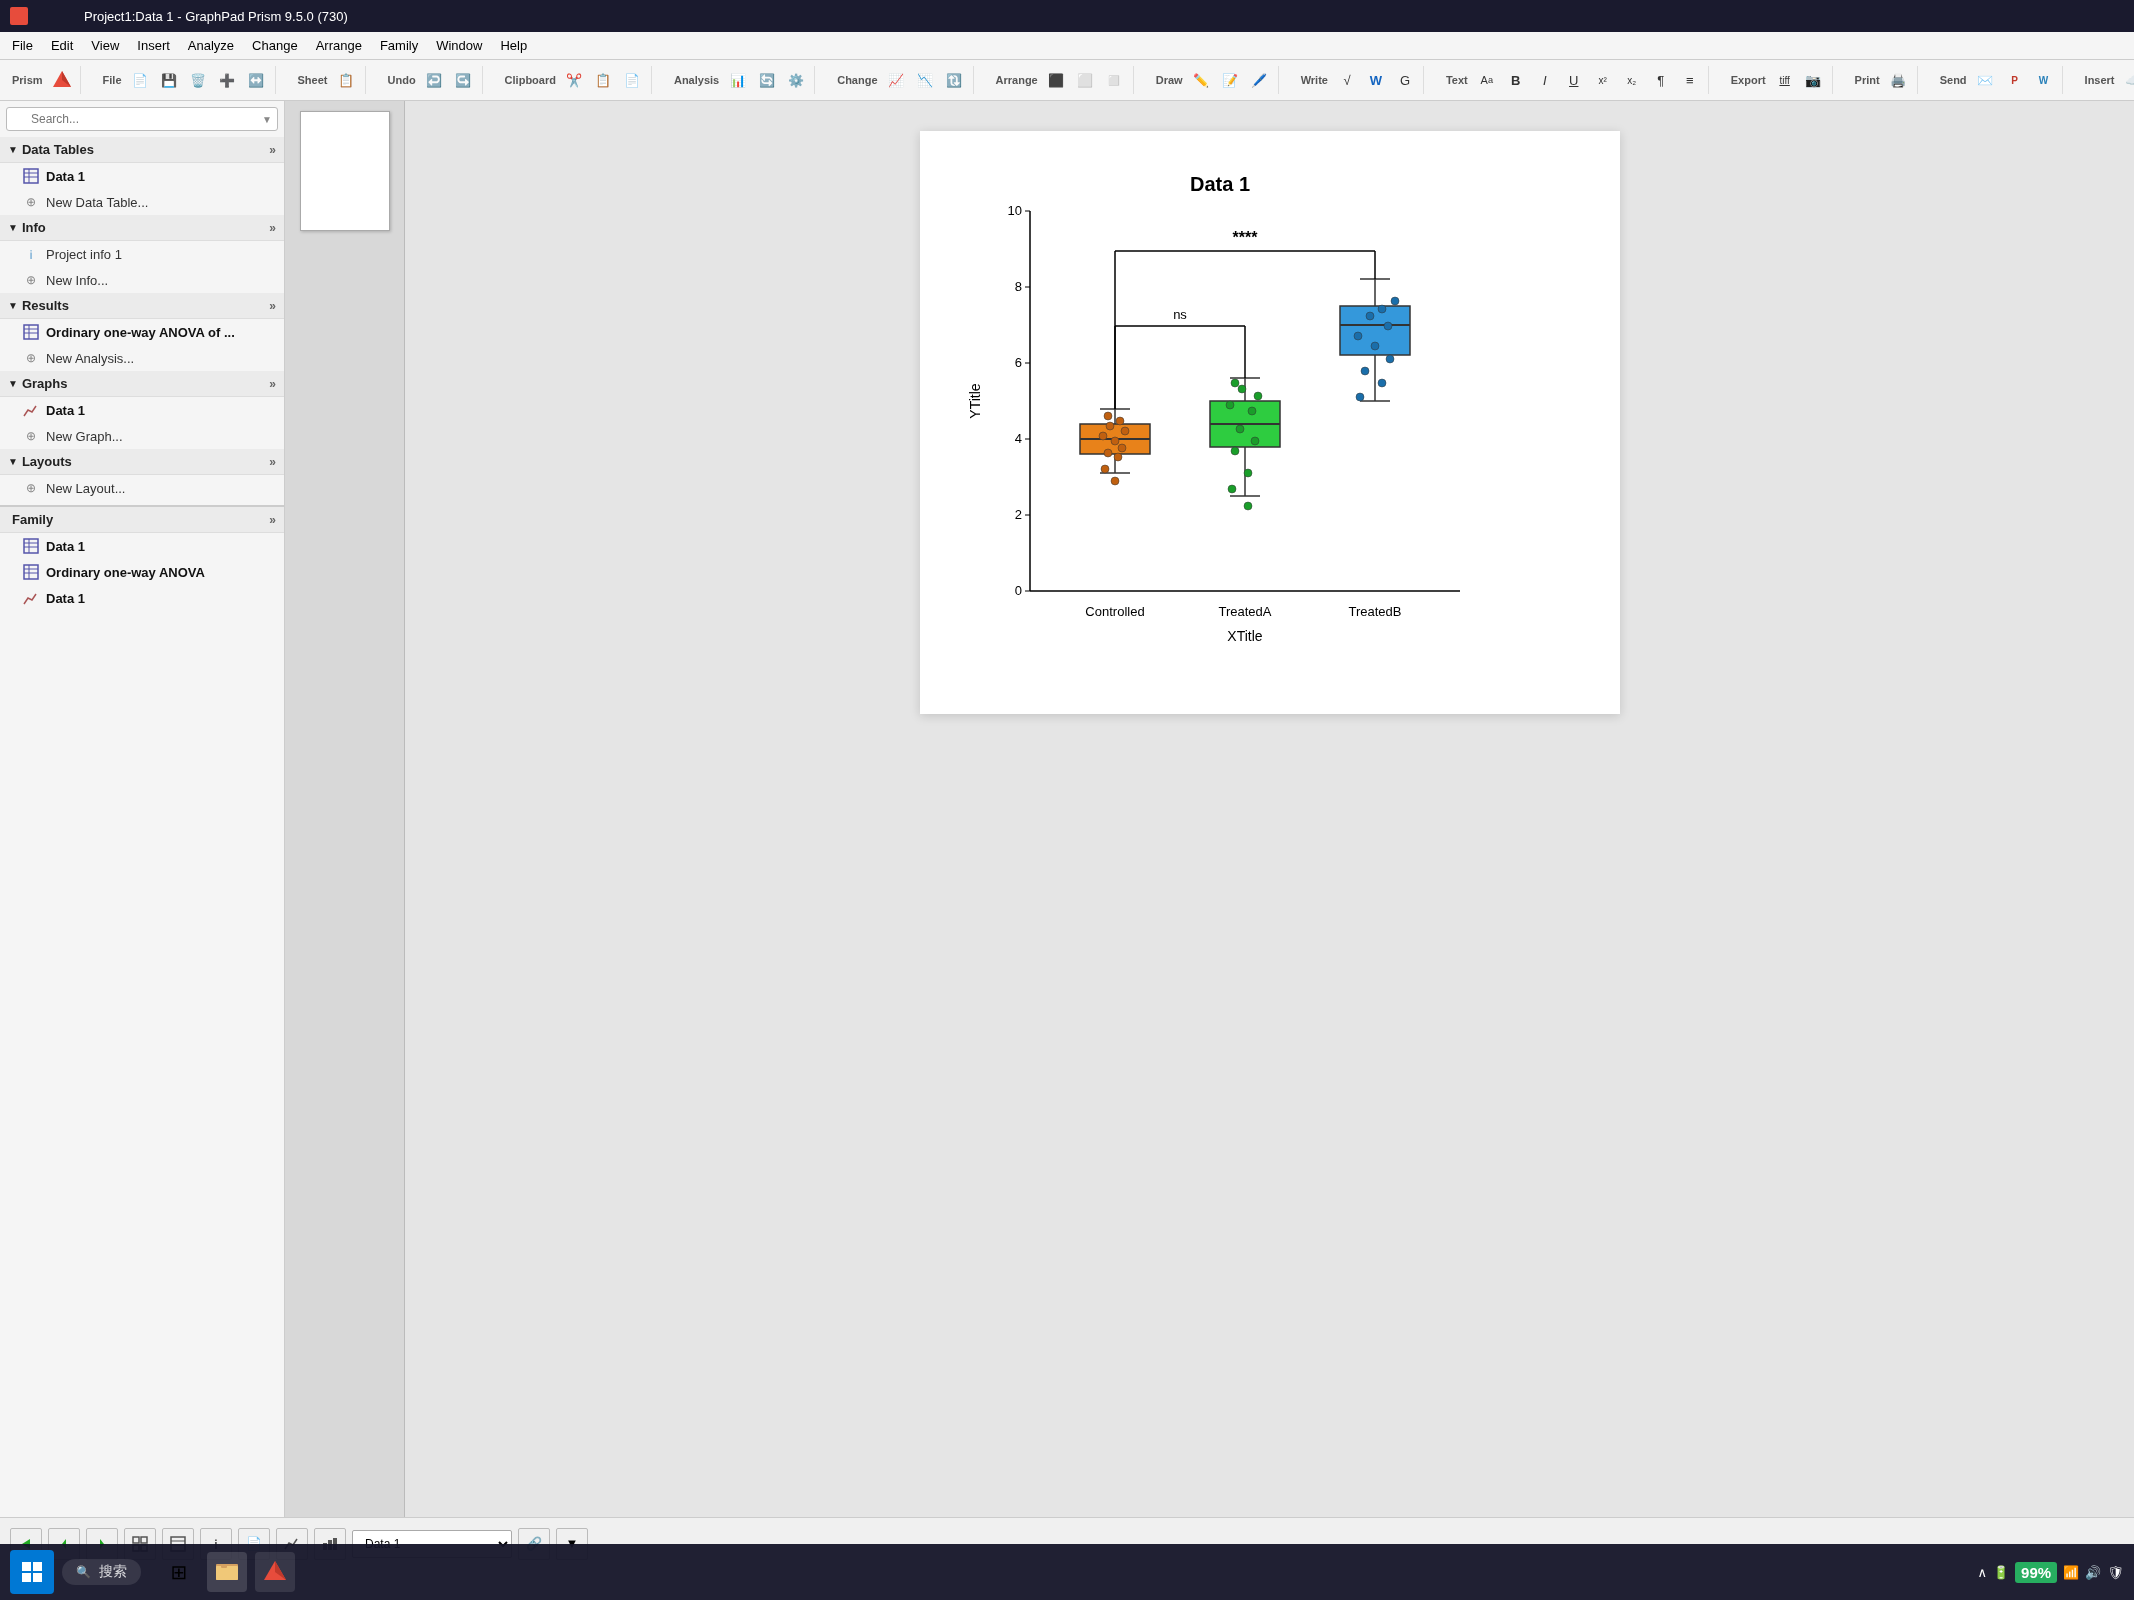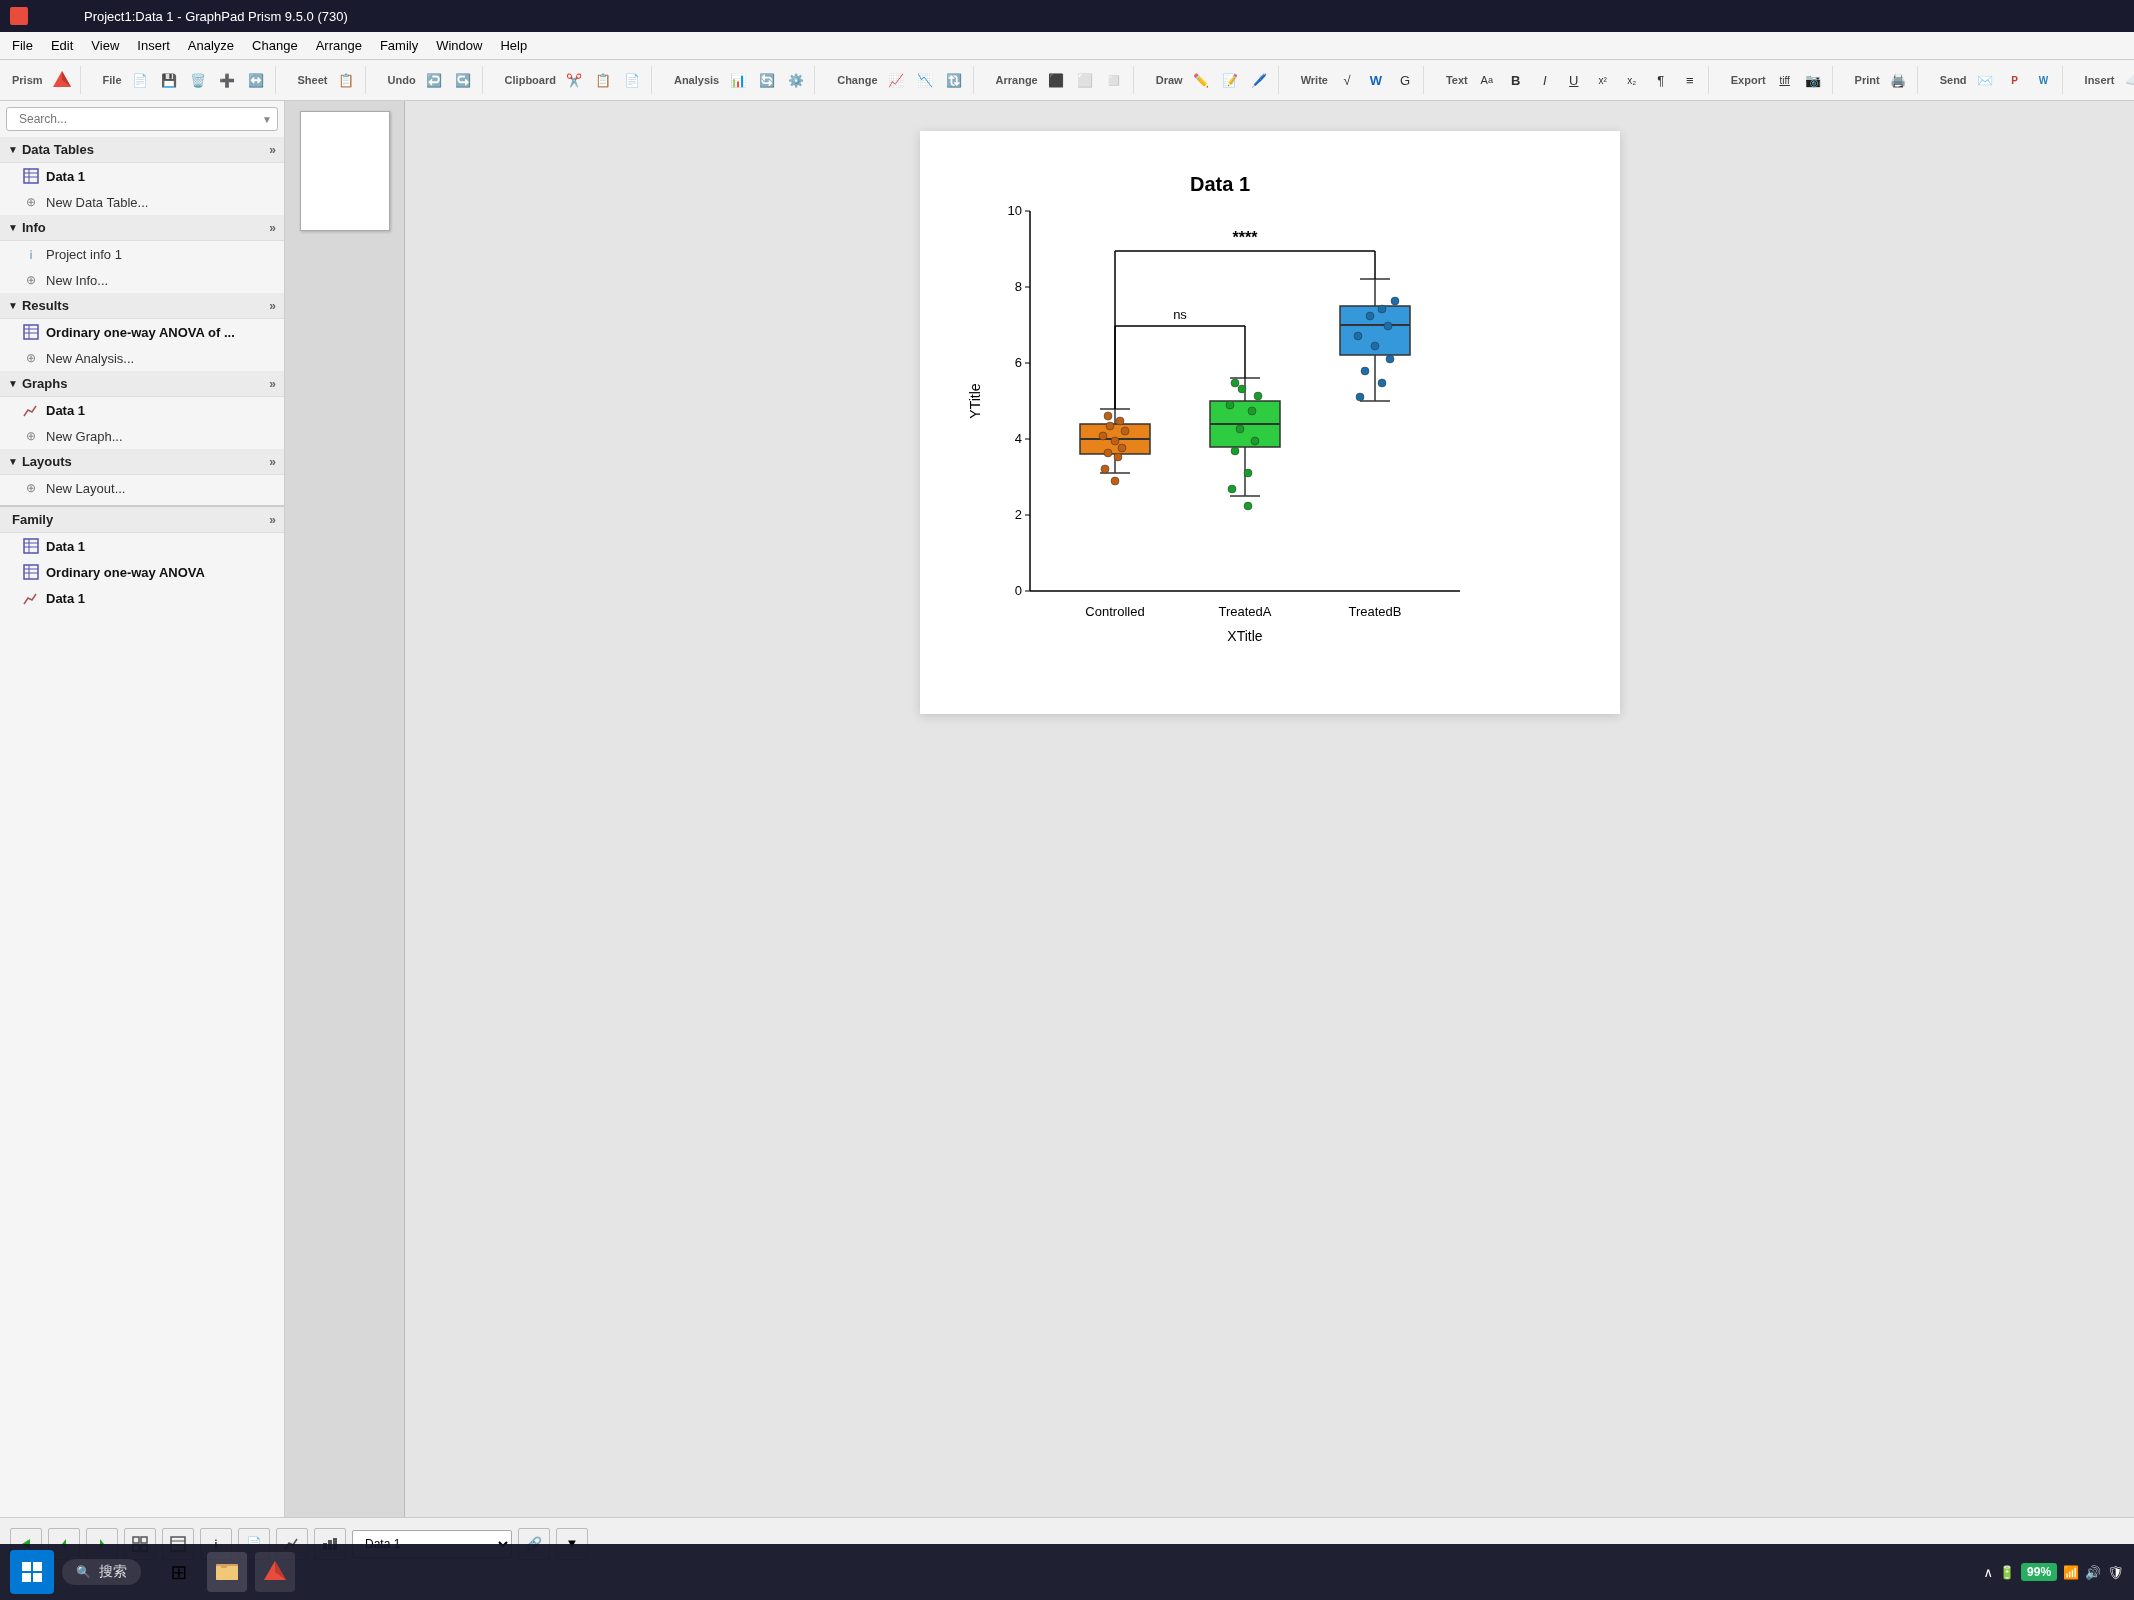--- a/index.html
+++ b/index.html
@@ -104,21 +104,21 @@
       overflow-y: auto;
       flex-shrink: 0;
     }
 
     .search-box {
       margin: 6px;
       position: relative;
     }
     .search-input {
       width: 100%;
-      padding: 4px 12px;
+      padding: 4px 24px;
       border: 1px solid #bbb;
       border-radius: 3px;
       font-size: 12px;
       background: white;
     }
     .search-arrow {
       position: absolute;
       right: 6px;
       top: 50%;
       transform: translateY(-50%);
@@ -275,21 +275,21 @@
       align-items: center;
       gap: 6px;
       color: white;
       font-size: 13px;
     }
     .battery-badge {
       background: #27ae60;
       color: white;
       padding: 2px 6px;
       border-radius: 3px;
-      font-size: 12px;
+      font-size: 15px;
       font-weight: 600;
     }
   </style>
 </head>
 <body>
 
 <div class="title-bar">
   <div class="title-bar-icon"></div>
   <span>Project1:Data 1 - GraphPad Prism 9.5.0 (730)</span>
 </div>

